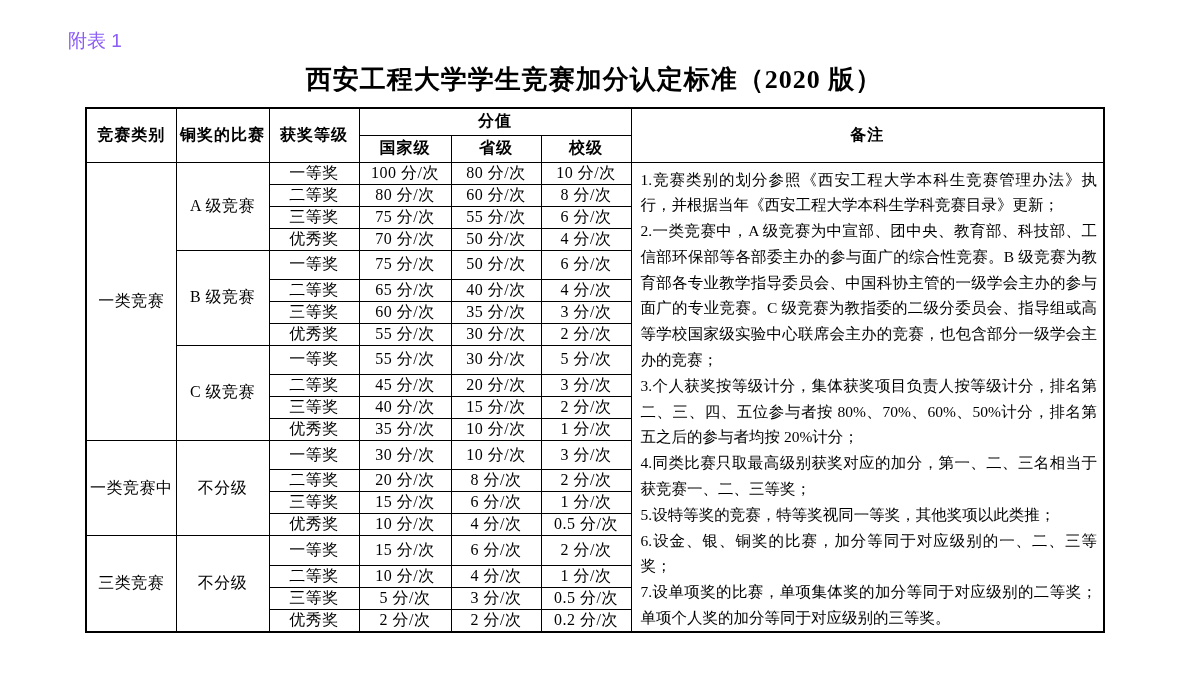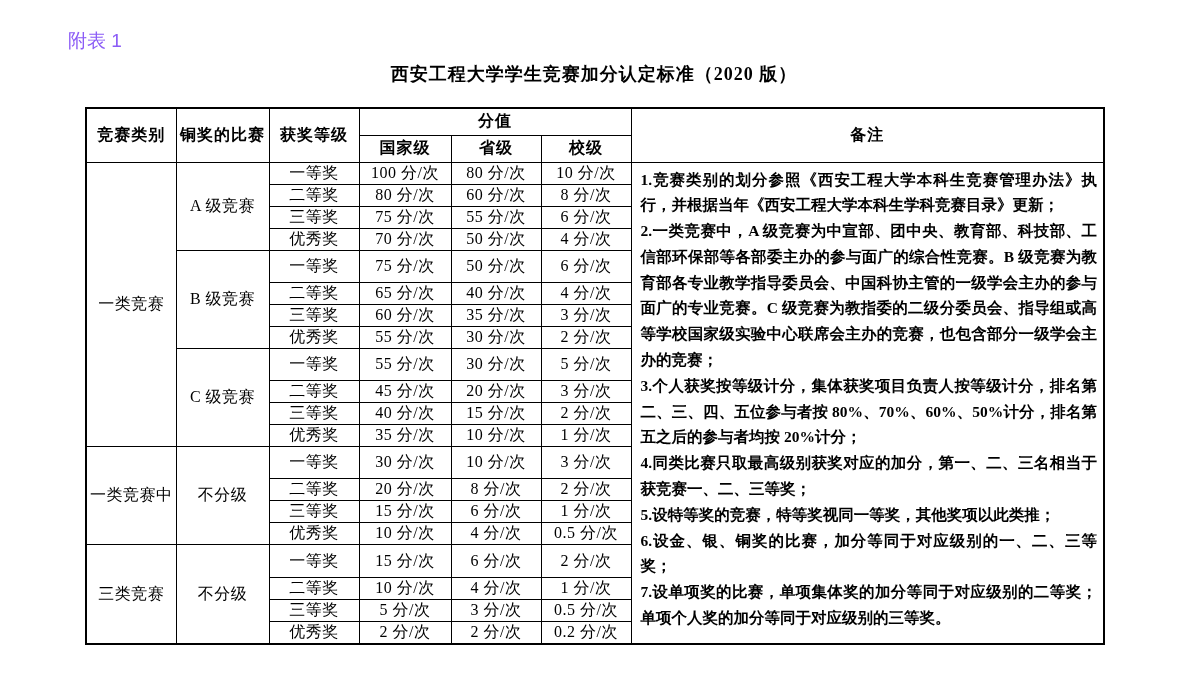--- a/index.html
+++ b/index.html
@@ -16,21 +16,21 @@
     font-family: "Liberation Sans", "DejaVu Sans", sans-serif;
     font-size: 19px;
     color: #8b5cf6;
   }
   .doc-title {
     position: absolute;
     left: 85px; top: 62px;
     width: 1018px;
     text-align: center;
     font-weight: bold;
-    font-size: 18px;
+    font-size: 26px;
     letter-spacing: 1px;
   }
   table.score-table {
     position: absolute;
     left: 85px; top: 107px;
     width: 1018px; height: 477px;
     border-collapse: collapse;
     table-layout: fixed;
     border: 2px solid #000000;
   }
@@ -41,23 +41,22 @@
     font-size: 16px;
     padding: 0;
     overflow: hidden;
   }
   .score-table thead tr { height: 27px; }
   .score-table th { font-weight: bold; letter-spacing: 1px; }
   .score-table tbody td { letter-spacing: 0.5px; }
   td.remarks-cell {
     text-align: justify;
     vertical-align: middle;
-    padding: 4px 6px 12px 9px;
+    padding: 4px 6px 0 9px;
     letter-spacing: 0 !important;
-    font-weight: bold;
   }
   .remark-item {
     font-size: 15.5px;
     line-height: 25.8px;
     text-align: justify;
     text-justify: inter-ideograph;
   }
 </style>
 </head>
 <body>

